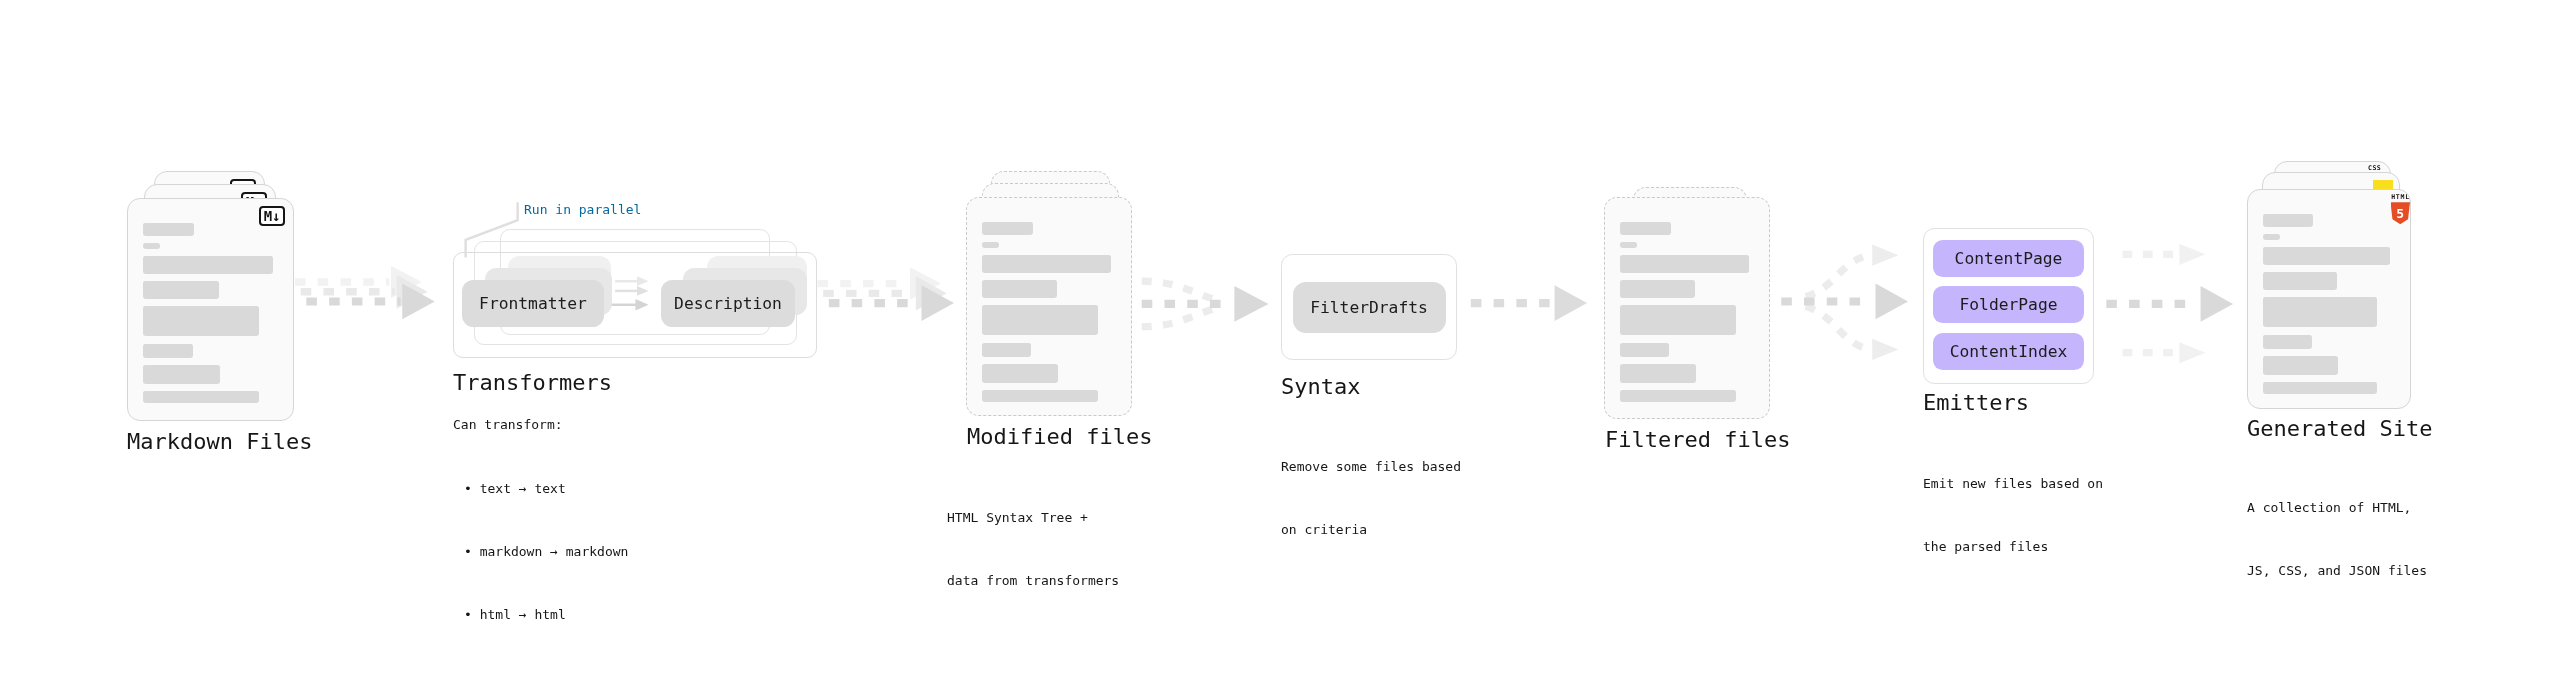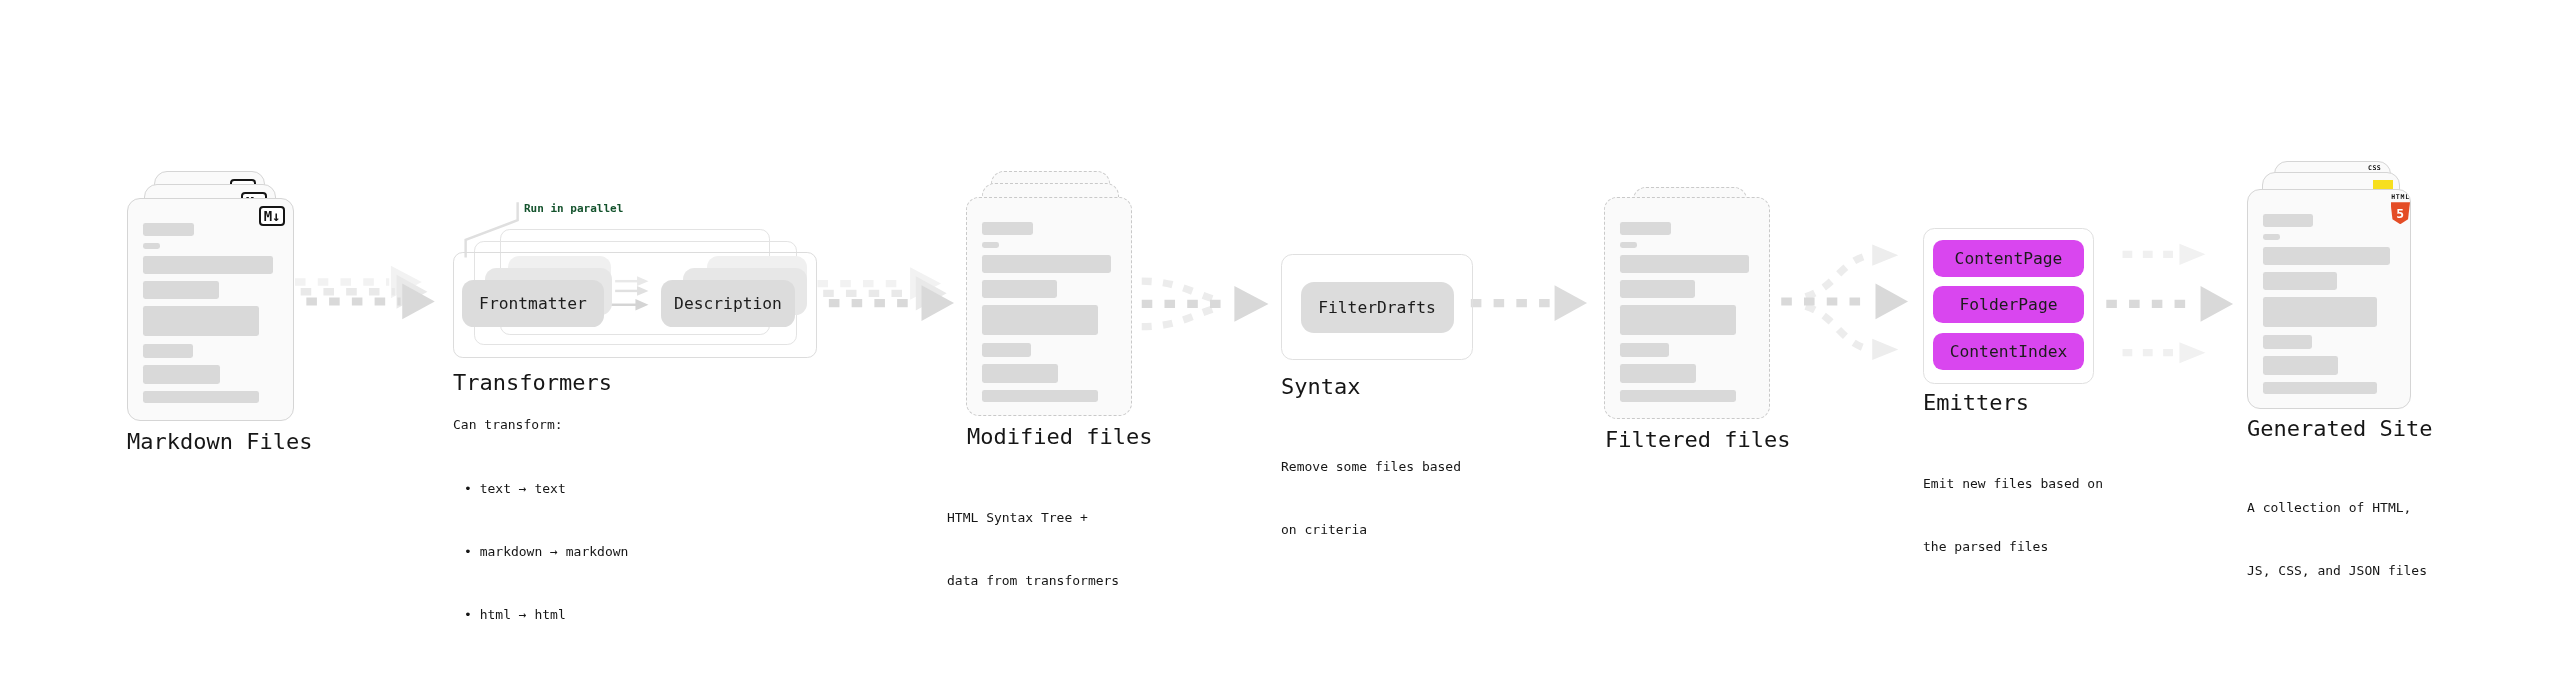--- a/index.html
+++ b/index.html
@@ -12,37 +12,37 @@
   .card.dashed{border:1.6px dashed #c9c9c9}
 
   .bars{position:absolute;left:14.6px;right:14.6px;top:24.4px;display:flex;flex-direction:column;gap:7.3px}
   .bar{background:#d9d9d9;border-radius:2.4px}
   .b1{width:38%;height:12.2px}.b2{width:13%;height:5.7px}.b3{width:96%;height:18px}
   .b4{width:56%;height:18px}.b5{width:86%;height:30px}.b6{width:37%;height:14px}
   .b7{width:57%;height:18.7px}.b8{width:86%;height:12.2px}
 
   .label{position:absolute;font-size:22px;font-weight:500;line-height:1.25;white-space:pre;color:#161616}
   .caption{position:absolute;font-size:13px;line-height:21px;white-space:pre;color:#161616}
-  .annotation{position:absolute;font-size:11px;font-weight:700;color:#14532d;white-space:pre}
+  .annotation{position:absolute;font-size:13px;font-weight:400;color:#0369a1;white-space:pre}
 
   .outline{position:absolute;border:1.6px solid #e3e3e3;border-radius:9.8px;box-sizing:border-box;background:transparent}
   .outline.front{border-color:#dcdcdc}
 
   .pill{position:absolute;background:#dcdcdc;border-radius:11.4px;display:flex;align-items:center;
         justify-content:center;font-size:16.3px;color:#1c1c1c;box-sizing:border-box;white-space:pre}
   .ghost{position:absolute;border-radius:11.4px}
   .g1{background:#f0f0f0}.g2{background:#e7e7e7}
 
   .filters-box{position:absolute;border:1.6px solid #e0e0e0;border-radius:11.4px;box-sizing:border-box;
                display:flex;align-items:center;justify-content:center}
   .filters-box .pill{position:static;width:153px;height:51px;border-radius:13px}
 
   .emitters-box{position:absolute;border:1.6px solid #e0e0e0;border-radius:11.4px;box-sizing:border-box;
                 display:flex;flex-direction:column;gap:9.8px;padding:10.6px 9px}
-  .emitters-box .epill{height:37px;background:#d946ef;border-radius:9.8px;display:flex;align-items:center;
+  .emitters-box .epill{height:37px;background:#c4b5fd;border-radius:9.8px;display:flex;align-items:center;
                 justify-content:center;font-size:16.3px;color:#1c1c1c;white-space:pre}
 
   .md-badge{position:absolute;top:6.5px;right:8.1px;border:2.4px solid #151515;border-radius:4.1px;background:#ffffff;
             font-weight:700;font-size:14px;line-height:16.3px;padding:0 2.4px;color:#151515;white-space:pre}
 
   .html5-logo{position:absolute;top:4.1px;right:0;width:19.5px;text-align:right}
   .html5-word{font-size:6.5px;font-weight:700;letter-spacing:0.8px;color:#111;line-height:7.3px}
   .html5-shield{width:19.5px;height:22px;background:#e44d26;clip-path:polygon(0 0,100% 0,90% 78%,50% 100%,10% 78%);
                 color:#fff;font-size:13px;font-weight:700;display:flex;align-items:center;justify-content:center;
                 line-height:1;margin-top:0.8px}
@@ -198,21 +198,21 @@
         </div>
     </div>
     <div class="label" style="left:967px;top:423px">Modified files</div>
     <div class="caption" style="left:947px;top:465px">
       <div>HTML Syntax Tree +</div>
       <div>data from transformers</div>
     </div>
   </div>
 
   <div>
-    <div class="filters-box" style="left:1281px;top:254px;width:192px;height:106px">
+    <div class="filters-box" style="left:1281px;top:254px;width:176px;height:106px">
       <div class="pill">FilterDrafts</div>
     </div>
     <div class="label" style="left:1281px;top:373px">Syntax</div>
     <div class="caption" style="left:1281px;top:414px">
       <div>Remove some files based</div>
       <div>on criteria</div>
     </div>
   </div>
 
   <div>

